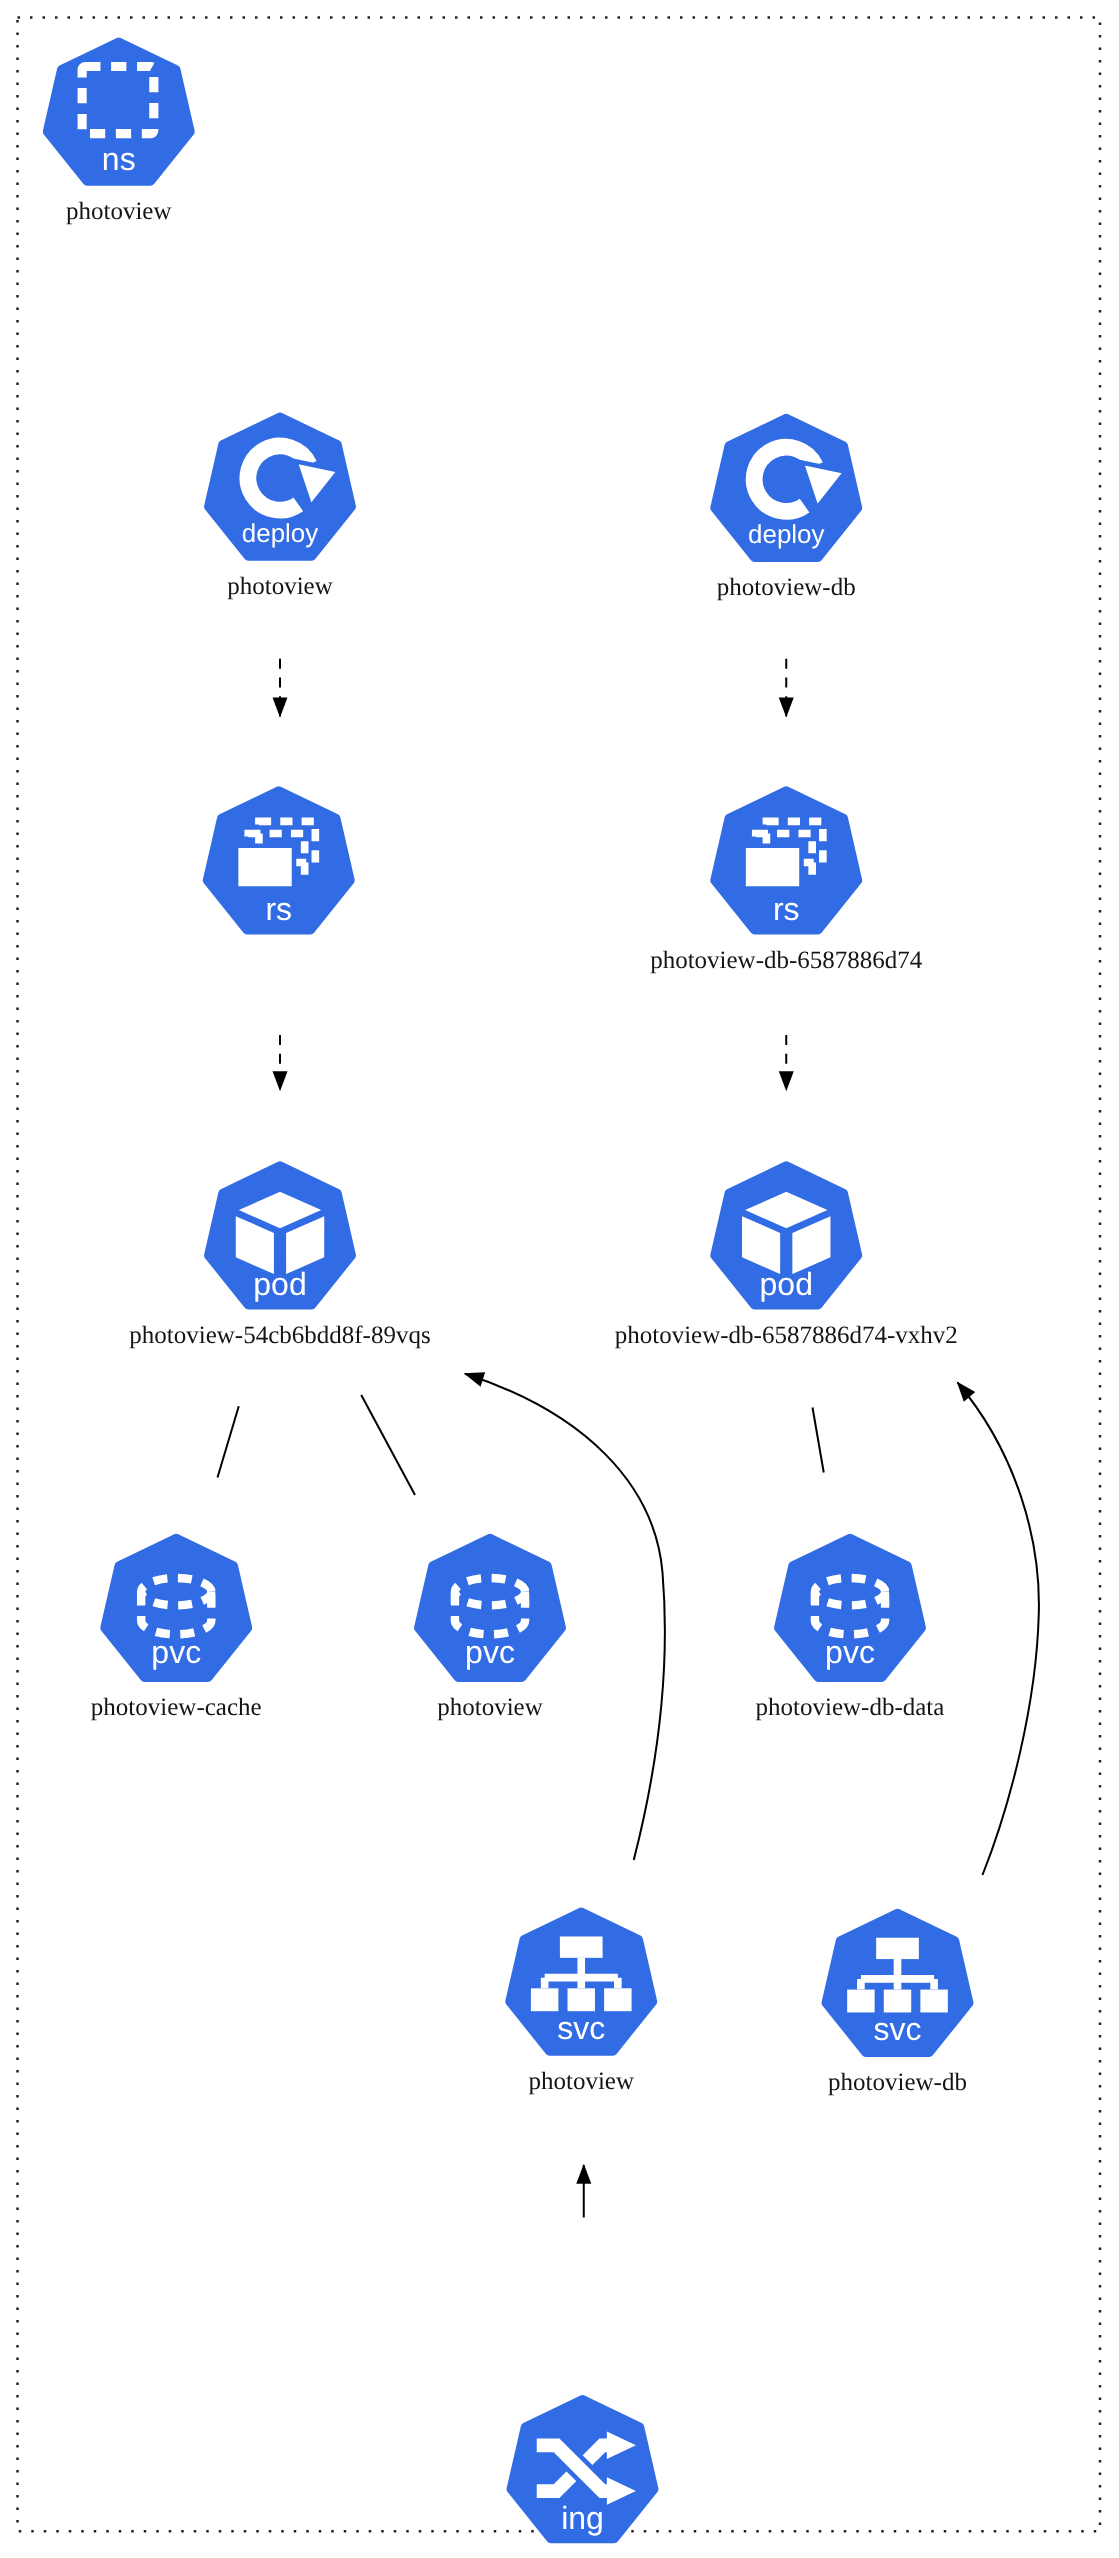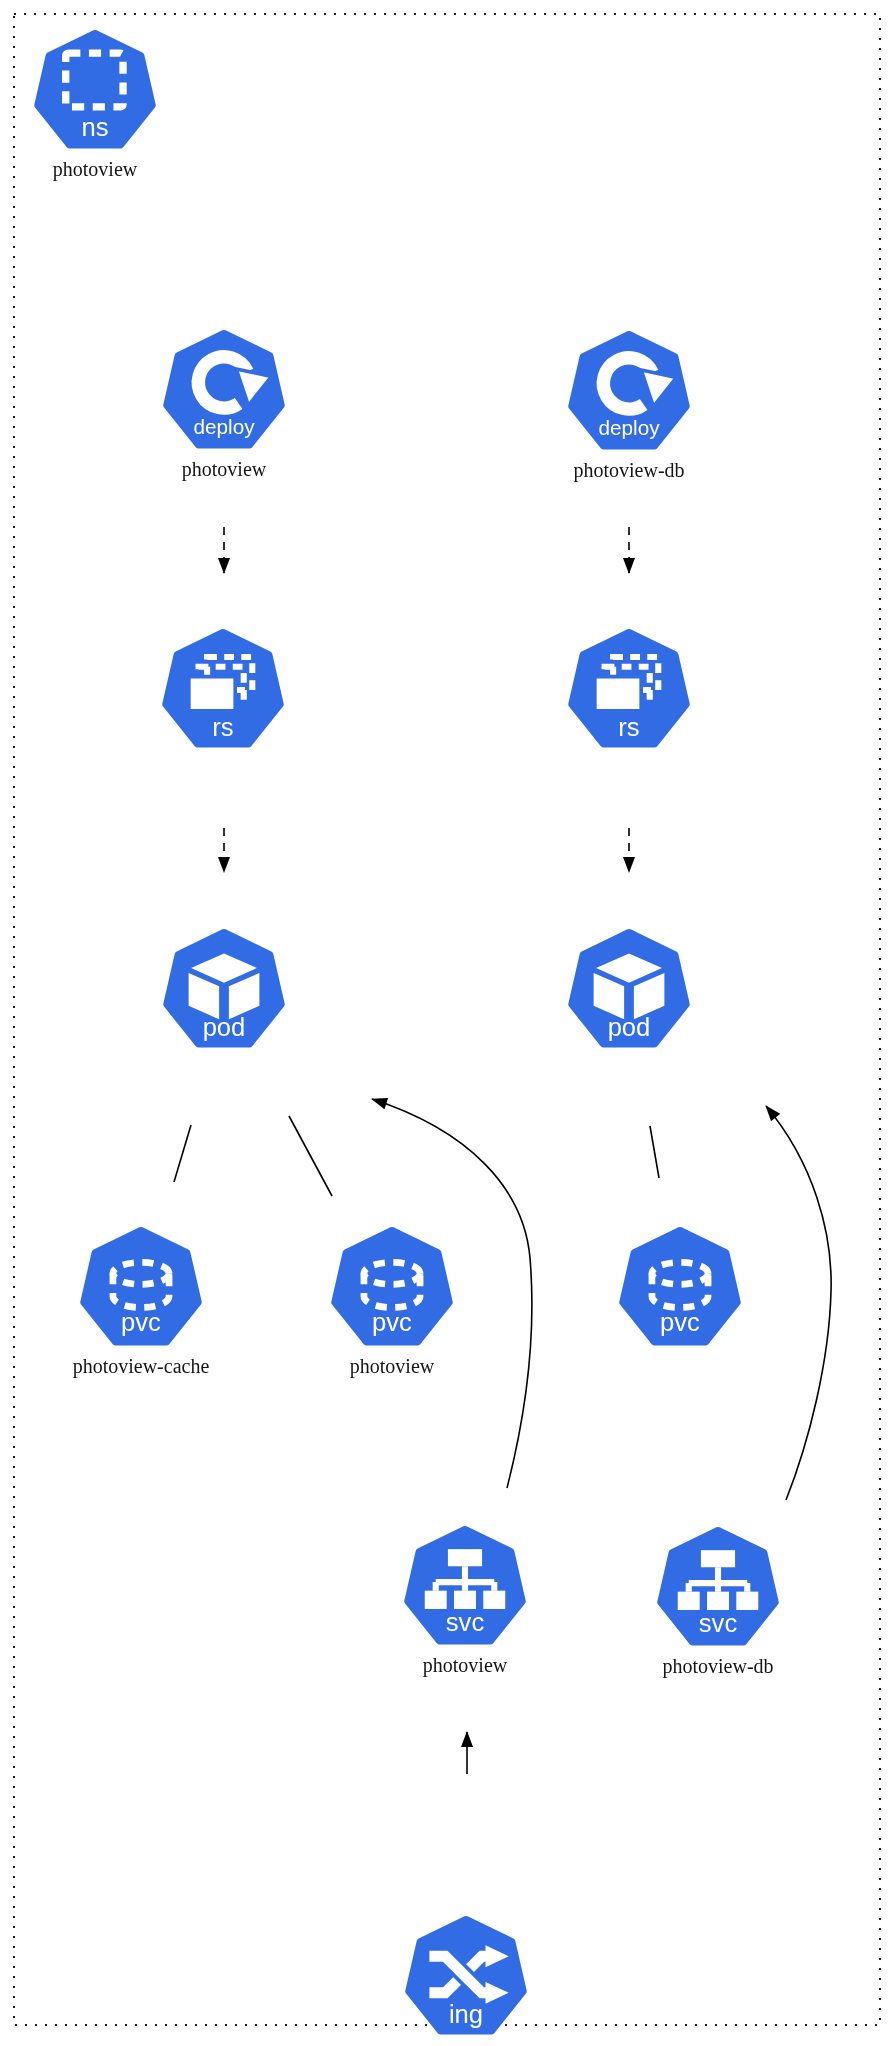--- a/index.html
+++ b/index.html
@@ -89,44 +89,47 @@
   <div class="node" style="left:568px;top:629px">
     <svg class="icon" viewBox="0 0 100 100">
       <polygon class="hept" points="50,3 87.5,21.1 96.8,61.7 70.8,94.2 29.2,94.2 3.2,61.7 12.5,21.1"></polygon>
       <g>
         <rect x="37" y="23" width="37" height="27" fill="none" stroke="#fff" stroke-width="5" stroke-dasharray="8 6"></rect>
         <rect x="30" y="31" width="37" height="27" fill="none" stroke="#fff" stroke-width="5" stroke-dasharray="8 6"></rect>
         <rect x="22" y="39" width="38" height="28" rx="1" fill="#fff" stroke="#326CE5" stroke-width="3"></rect>
       </g>
       <text class="badge" x="50" y="88">rs</text>
     </svg>
+    <div class="label">photoview-db-6587886d74</div>
   </div>
 
   <div class="node" style="left:163px;top:929px">
     <svg class="icon" viewBox="0 0 100 100">
       <polygon class="hept" points="50,3 87.5,21.1 96.8,61.7 70.8,94.2 29.2,94.2 3.2,61.7 12.5,21.1"></polygon>
       <g>
         <polygon points="50,20 77,32 50,44 23,32" fill="#fff"></polygon>
         <polygon points="21,36 46,47 46,74 21,63" fill="#fff"></polygon>
         <polygon points="79,36 54,47 54,74 79,63" fill="#fff"></polygon>
       </g>
       <text class="badge" x="50" y="88">pod</text>
     </svg>
+    <div class="label">photoview-54cb6bdd8f-89vqs</div>
   </div>
 
   <div class="node" style="left:568px;top:929px">
     <svg class="icon" viewBox="0 0 100 100">
       <polygon class="hept" points="50,3 87.5,21.1 96.8,61.7 70.8,94.2 29.2,94.2 3.2,61.7 12.5,21.1"></polygon>
       <g>
         <polygon points="50,20 77,32 50,44 23,32" fill="#fff"></polygon>
         <polygon points="21,36 46,47 46,74 21,63" fill="#fff"></polygon>
         <polygon points="79,36 54,47 54,74 79,63" fill="#fff"></polygon>
       </g>
       <text class="badge" x="50" y="88">pod</text>
     </svg>
+    <div class="label">photoview-db-6587886d74-vxhv2</div>
   </div>
 
   <div class="node" style="left:80px;top:1227px">
     <svg class="icon" viewBox="0 0 100 100">
       <polygon class="hept" points="50,3 87.5,21.1 96.8,61.7 70.8,94.2 29.2,94.2 3.2,61.7 12.5,21.1"></polygon>
       <g stroke="#fff" stroke-width="5.5" fill="none" stroke-dasharray="9 7">
         <ellipse cx="50" cy="38" rx="23" ry="9"></ellipse>
         <path d="M27 38 L27 57 A23 9 0 0 0 73 57 L73 38"></path>
       </g>
       <text class="badge" x="50" y="85">pvc</text>
@@ -148,20 +151,21 @@
 
   <div class="node" style="left:619px;top:1227px">
     <svg class="icon" viewBox="0 0 100 100">
       <polygon class="hept" points="50,3 87.5,21.1 96.8,61.7 70.8,94.2 29.2,94.2 3.2,61.7 12.5,21.1"></polygon>
       <g stroke="#fff" stroke-width="5.5" fill="none" stroke-dasharray="9 7">
         <ellipse cx="50" cy="38" rx="23" ry="9"></ellipse>
         <path d="M27 38 L27 57 A23 9 0 0 0 73 57 L73 38"></path>
       </g>
       <text class="badge" x="50" y="85">pvc</text>
     </svg>
+    <div class="label">photoview-db-data</div>
   </div>
 
   <div class="node" style="left:404px;top:1526px">
     <svg class="icon" viewBox="0 0 100 100">
       <polygon class="hept" points="50,3 87.5,21.1 96.8,61.7 70.8,94.2 29.2,94.2 3.2,61.7 12.5,21.1"></polygon>
       <g>
         <rect x="36" y="19" width="28" height="14" fill="#fff"></rect>
         <path d="M50 33 V46 M26 46 H74 M26 46 V53 M50 46 V53 M74 46 V53" stroke="#fff" stroke-width="5" fill="none"></path>
         <rect x="17" y="53" width="18" height="15" fill="#fff"></rect>
         <rect x="41" y="53" width="18" height="15" fill="#fff"></rect>

